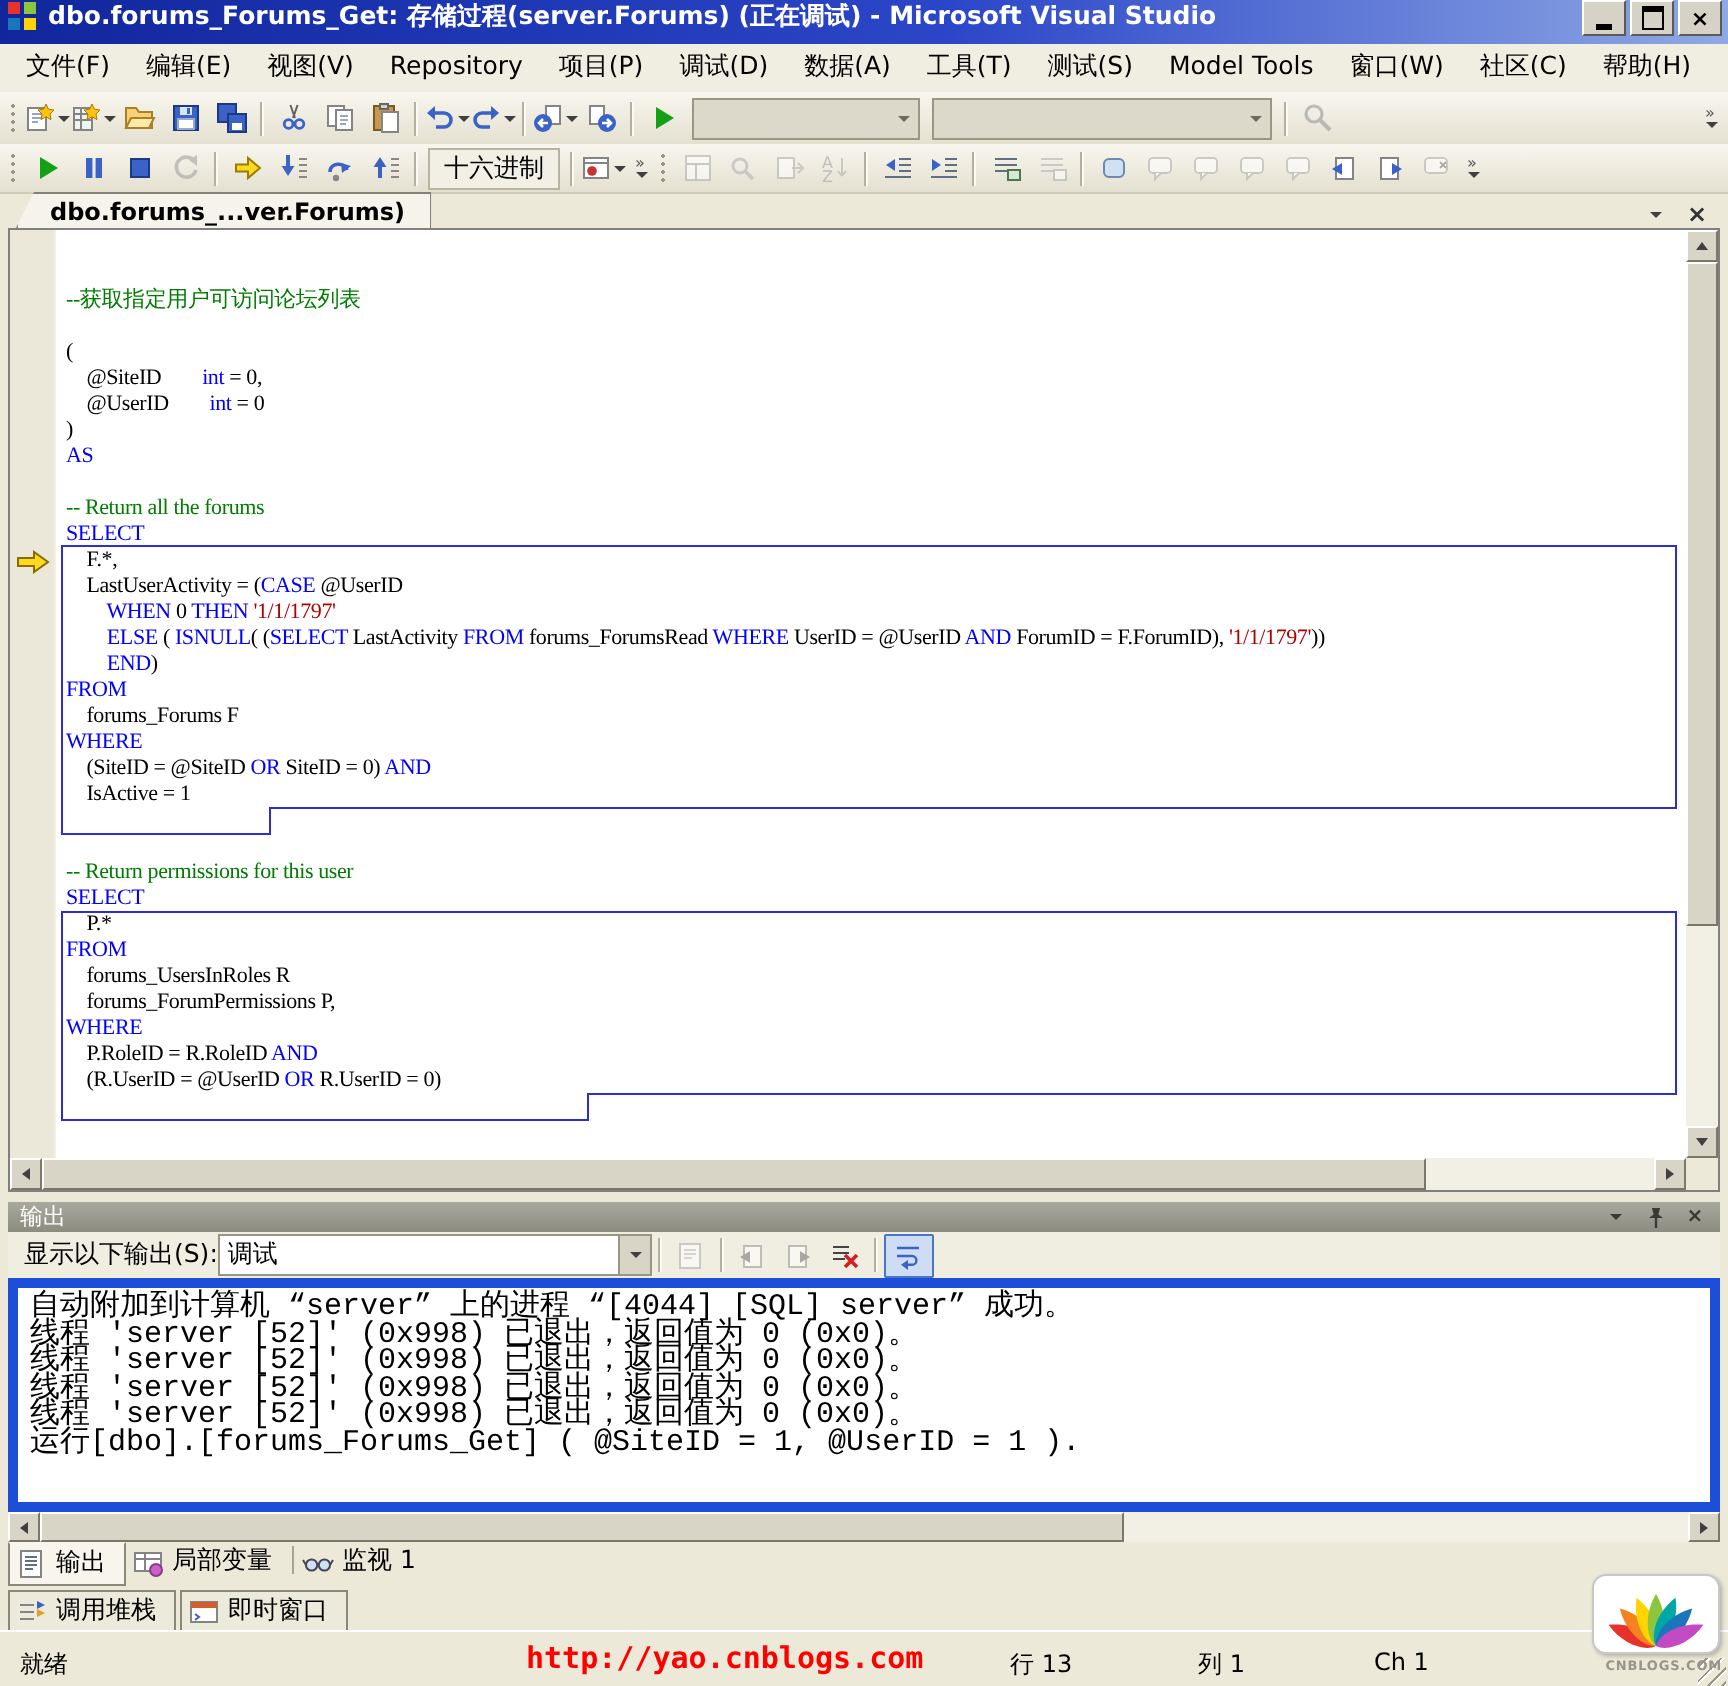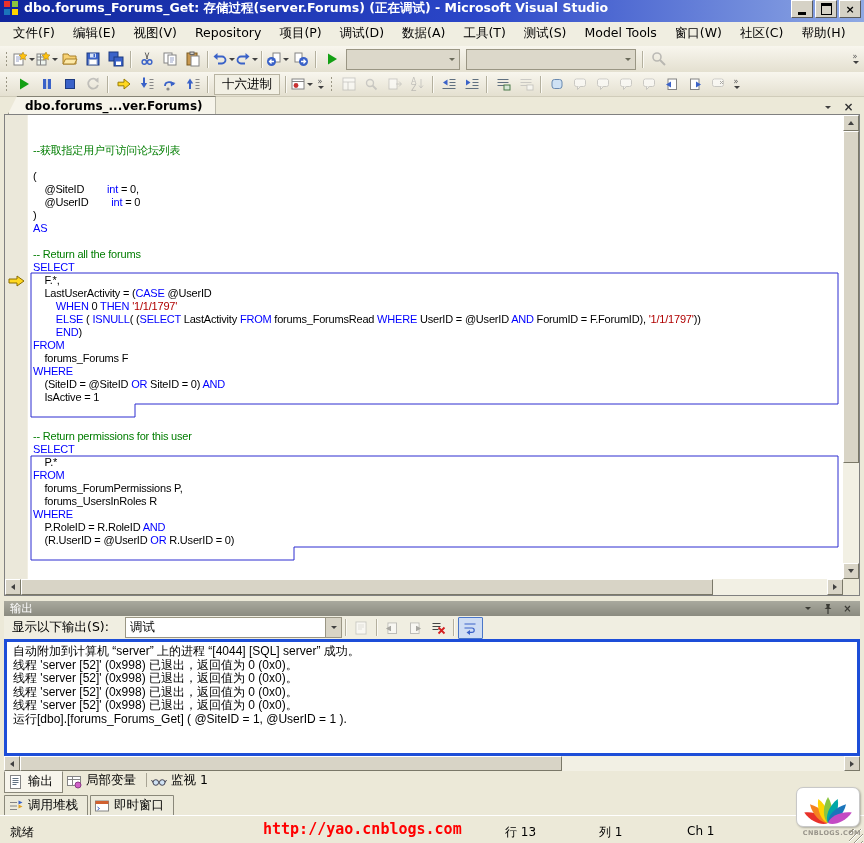--- a/index.html
+++ b/index.html
@@ -39,21 +39,21 @@
   .doc-tab{height:17px;display:flex;align-items:center;padding:0 12px 0 16px;margin-left:8px;
      background:#f6f4ea;border:1px solid #848274;border-bottom:none;font-weight:bold;font-size:12px;
      clip-path:polygon(9px 0,100% 0,100% 100%,0 100%);white-space:nowrap}
   .tab-btns{margin-left:auto;display:flex;align-items:center;margin-right:8px;gap:6px}
   .tab-btn{width:15px;height:14px;display:flex;align-items:center;justify-content:center;color:#333;font-size:10px}
   
   .editor{left:4px;top:114px;right:4px;height:482px;background:#fff;border:1px solid #808080;box-sizing:border-box}
   .gutter{position:absolute;left:0;top:0;bottom:16px;width:22px;background:#ebe8da;border-right:1px solid #f2efe3}
   .cur-stmt{position:absolute;left:3px;top:160px;width:18px;height:12px}
   #code-lines{position:absolute;left:0;top:0;right:16px;bottom:16px;padding:16px 0 0 28px;overflow:hidden;
-     font-family:Liberation Sans, sans-serif;font-size:11px;letter-spacing:-0.2px;line-height:13px}
+     font-family:Liberation Serif, serif;font-size:11px;letter-spacing:-0.2px;line-height:13px}
   .cl{height:13px;white-space:pre}
   .tok-k{color:#0000ff}.tok-c{color:#007d00}.tok-s{color:#b00000}
   #stmt-boxes{position:absolute;left:0;top:0;pointer-events:none}
   
   .sb-track{background:#f2f0e4}
   .sbtn{background:#d8d4c6;border:1px solid;border-color:#fff #7a7868 #7a7868 #fff;display:flex;align-items:center;justify-content:center}
   .sthumb{background:#d8d4c6;border:1px solid;border-color:#fff #7a7868 #7a7868 #fff}
   .arr{width:0;height:0;border:3px solid transparent}
   .arr-up{border-bottom:4px solid #404040;margin-top:-3px}
   .arr-dn{border-top:4px solid #404040;margin-bottom:-3px}
@@ -64,26 +64,26 @@
   .corner{position:absolute;right:0;bottom:0;width:16px;height:16px;background:#ece9d8}
   
   .splitter{left:0;top:596px;right:0;height:5px;background:#ece9d8}
   
   .output{left:4px;top:601px;right:4px;height:170px;background:#f0eee1}
   .out-header{position:absolute;left:0;top:0;right:0;height:15px;display:flex;align-items:center;padding:0 6px;
      background:linear-gradient(#a9a99e,#8b8b80);color:#fff;font-size:11.5px}
   .out-hbtns{margin-left:auto;display:flex;align-items:center;gap:7px}
   .out-hbtn{width:13px;height:12px;display:flex;align-items:center;justify-content:center;color:#3a3a34;font-size:10px}
   .out-toolbar{position:absolute;left:0;top:15px;right:0;height:23px;display:flex;align-items:center;padding-left:8px}
-  .out-label{font-size:12.5px;margin-right:16px;white-space:nowrap}
+  .out-label{font-size:12.5px;margin-right:0;white-space:nowrap}
   .out-combo{width:215px;height:19px;background:#fff;border:1px solid #9a9684;display:flex;align-items:center;font-size:12.5px;flex:none}
   .out-combo-text{flex:1;padding-left:4px}
   .out-combo-btn{width:15px;height:100%;background:#d8d4c6;border-left:1px solid #9a9684;display:flex;align-items:center;justify-content:center}
-  .out-text{position:absolute;left:0;top:38px;right:0;bottom:15px;background:#fff;border:3px solid #1d4ed8;box-sizing:border-box;
-     padding:3px 0 0 6px;font-family:Liberation Sans, sans-serif;font-size:12px;line-height:13.5px;overflow:hidden}
+  .out-text{position:absolute;left:0;top:38px;right:0;bottom:15px;background:#fff;border:5px solid #1d4ed8;box-sizing:border-box;
+     padding:3px 0 0 6px;font-family:Liberation Mono, monospace;font-size:15px;line-height:13.5px;overflow:hidden}
   .ol{white-space:pre;height:13.5px}
   .out-hscroll{position:absolute;left:0;bottom:0;right:0;height:15px}
   
   .bottom-tabs{left:4px;top:771px;right:4px;height:44px}
   .btrow{height:22px;display:flex;align-items:flex-start}
   .btab{display:flex;align-items:center;gap:4px;padding:1px 9px 2px 3px;font-size:12.5px;height:17px;white-space:nowrap}
   .btab.active{background:#f7f5ec;border:1px solid #8a887a;border-top:1px solid #f7f5ec}
   .btab.boxed{background:#eceadb;border:1px solid #8a887a;border-radius:0 0 2px 2px;margin-right:2px}
   .btsep{width:1px;height:14px;background:#a8a494;margin:2px 1px 0 1px}
   
@@ -552,22 +552,22 @@
       <div class="cl"><span>    forums_Forums F</span></div>
       <div class="cl"><span class="tok-k">WHERE</span></div>
       <div class="cl"><span>    (SiteID = @SiteID </span><span class="tok-k">OR</span><span> SiteID = 0) </span><span class="tok-k">AND</span></div>
       <div class="cl"><span>    IsActive = 1</span></div>
       <div class="cl"></div>
       <div class="cl"></div>
       <div class="cl"><span class="tok-c">-- Return permissions for this user</span></div>
       <div class="cl"><span class="tok-k">SELECT</span></div>
       <div class="cl"><span>    P.*</span></div>
       <div class="cl"><span class="tok-k">FROM</span></div>
+      <div class="cl"><span>    forums_UsersInRoles R</span></div>
       <div class="cl"><span>    forums_ForumPermissions P,</span></div>
-      <div class="cl"><span>    forums_UsersInRoles R</span></div>
       <div class="cl"><span class="tok-k">WHERE</span></div>
       <div class="cl"><span>    P.RoleID = R.RoleID </span><span class="tok-k">AND</span></div>
       <div class="cl"><span>    (R.UserID = @UserID </span><span class="tok-k">OR</span><span> R.UserID = 0)</span></div>
     </div>
   <svg id="stmt-boxes" width="840" height="465">
     <polygon points="26,158 833,158 833,289 130,289 130,302 26,302" fill="none" stroke="#2d2dd0" stroke-width="1"></polygon>
     <polygon points="26,341 833,341 833,432 289,432 289,445 26,445" fill="none" stroke="#2d2dd0" stroke-width="1"></polygon>
   </svg>
   <div class="vscroll sb-track">
     <div class="sbtn" style="position:absolute;top:0;left:0;width:14px;height:14px">

